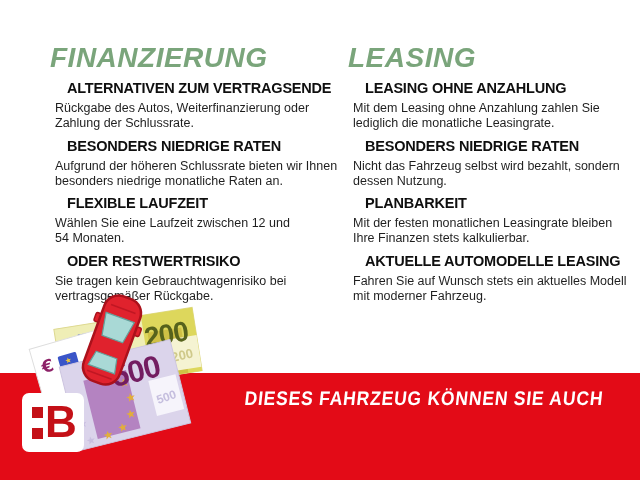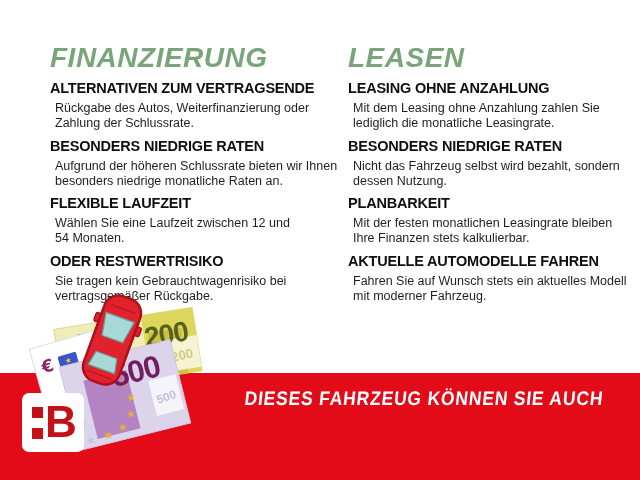--- a/index.html
+++ b/index.html
@@ -18,21 +18,21 @@
   .col h1 {
     font-size: 28px; line-height: 32px;
     font-style: italic; font-weight: bold;
     color: #7aa57b; letter-spacing: 0.5px;
     margin: 0 0 4px 0;
   }
   .item h2 {
     font-size: 14.5px; line-height: 16px;
     font-weight: bold; color: #0f0f0f;
     letter-spacing: -0.2px;
-    margin: 6px 0 1px 0;
+    margin: 6px 0 1px 17px;
   }
   .item p {
     font-size: 12.5px; line-height: 15.3px;
     color: #1f1f1f; margin: 5px;
     white-space: pre-line;
   }
   .banner {
     position: absolute; left: 0; top: 373px;
     width: 640px; height: 107px;
     background: #e30b17;
@@ -98,38 +98,38 @@
 54 Monaten.</p>
     </div>
     <div class="item">
       <h2>ODER RESTWERTRISIKO</h2>
       <p>Sie tragen kein Gebrauchtwagenrisiko bei
 vertragsgemäßer Rückgabe.</p>
     </div>
   </div>
 
   <div class="col col-right">
-    <h1>LEASEN</h1>
+    <h1>LEASING</h1>
     <div class="item">
       <h2>LEASING OHNE ANZAHLUNG</h2>
       <p>Mit dem Leasing ohne Anzahlung zahlen Sie
 lediglich die monatliche Leasingrate.</p>
     </div>
     <div class="item">
       <h2>BESONDERS NIEDRIGE RATEN</h2>
       <p>Nicht das Fahrzeug selbst wird bezahlt, sondern
 dessen Nutzung.</p>
     </div>
     <div class="item">
       <h2>PLANBARKEIT</h2>
       <p>Mit der festen monatlichen Leasingrate bleiben
 Ihre Finanzen stets kalkulierbar.</p>
     </div>
     <div class="item">
-      <h2>AKTUELLE AUTOMODELLE FAHREN</h2>
+      <h2>AKTUELLE AUTOMODELLE LEASING</h2>
       <p>Fahren Sie auf Wunsch stets ein aktuelles Modell
 mit moderner Fahrzeug.</p>
     </div>
   </div>
 
   <div class="banner"></div>
 
   <svg class="illustration" viewBox="0 0 235 170" xmlns="http://www.w3.org/2000/svg">
     <defs>
       <path id="star" d="M0,-5 L1.23,-1.7 L4.76,-1.55 L2,0.65 L2.94,4.05 L0,2.1 L-2.94,4.05 L-2,0.65 L-4.76,-1.55 L-1.23,-1.7 Z"></path>

